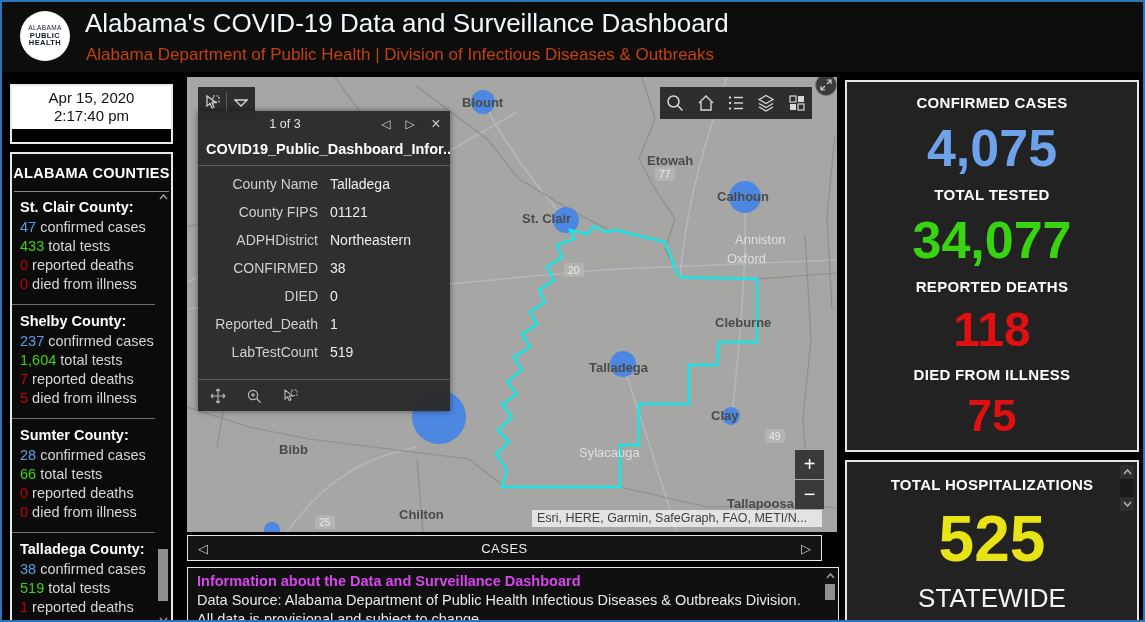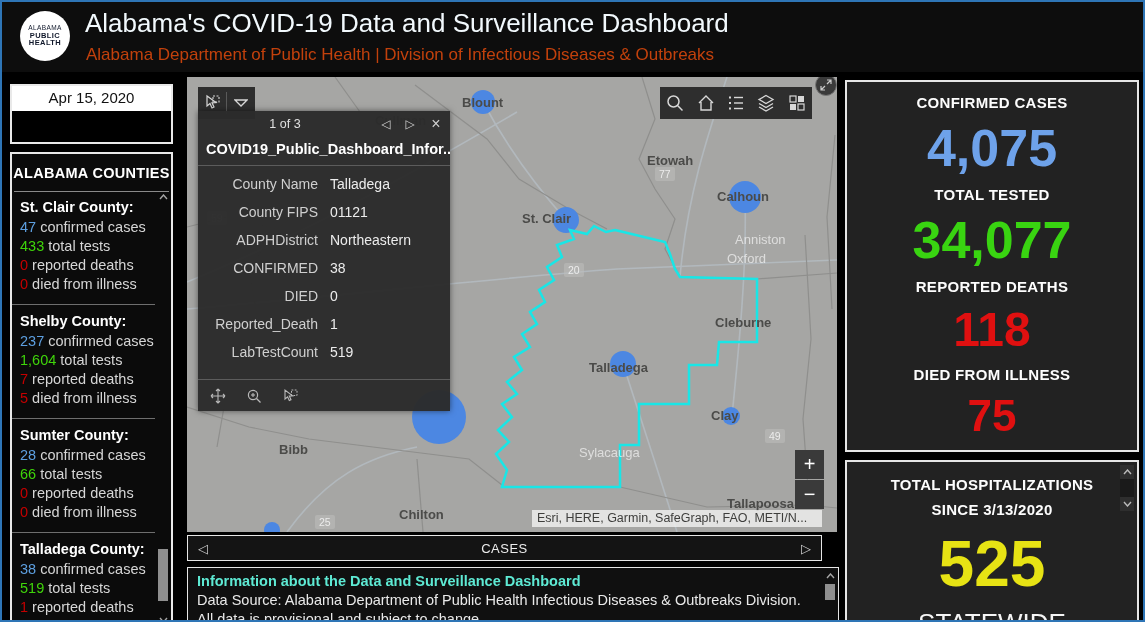--- a/index.html
+++ b/index.html
@@ -80,21 +80,21 @@
 
   
   .casesbar { position:absolute; left:185px; top:533px; width:635px; height:26px; background:#141414;
               border:1px solid #e6e6e6; display:flex; align-items:center; }
   .casesbar .arrow { width:30px; text-align:center; color:#cfcfcf; font-size:13px; }
   .casesbar .clabel2 { flex:1; text-align:center; color:#ededed; font-size:13px; letter-spacing:.5px; }
 
   
   .infopanel { position:absolute; left:185px; top:565px; width:652px; height:70px; background:#101010;
                border:1px solid #e6e6e6; padding:5px 20px 0 9px; }
-  .infopanel .ititle { font-size:14.5px; font-weight:bold; color:#5eead4; margin-bottom:2px; }
+  .infopanel .ititle { font-size:14.5px; font-weight:bold; color:#d946ef; margin-bottom:2px; }
   .infopanel .ibody { font-size:14.5px; color:#e9e9e9; line-height:19px; }
   .info-rail { position:absolute; right:2px; top:2px; bottom:2px; width:12px; }
 
   
   .statcard { position:absolute; left:843px; top:78px; width:294px; height:372px; background:#222;
               border:2px solid #e6e6e6; display:flex; flex-direction:column;
               align-items:center; justify-content:space-evenly; }
   .statlabel { font-size:15px; font-weight:bold; color:#fdfdfd; letter-spacing:.3px; }
   .statnum { font-weight:bold; line-height:1; }
   .hospcard { position:absolute; left:843px; top:458px; width:294px; height:180px; background:#222;
@@ -115,20 +115,21 @@
       <span class="l2">PUBLIC</span>
       <span class="l3">HEALTH</span>
     </div>
     <div class="h-title">Alabama's COVID-19 Data and Surveillance Dashboard</div>
     <div class="h-sub">Alabama Department of Public Health | Division of Infectious Diseases &amp; Outbreaks</div>
   </div>
 
   <div class="datebox">
     <div class="white">
       <div>Apr 15, 2020</div>
+      <div>2:17:40 pm</div>
     </div>
   </div>
 
   <div class="counties">
     <div class="counties-title">ALABAMA COUNTIES</div>
     <div class="counties-sep"></div>
 
     <div class="county-scroll">
 
       <div class="county">
@@ -393,21 +394,20 @@
     <div class="statlabel">TOTAL TESTED</div>
     <div class="statnum" style="font-size:52px; color:#39d411;">34,077</div>
     <div class="statlabel">REPORTED DEATHS</div>
     <div class="statnum" style="font-size:48px; color:#e01010;">118</div>
     <div class="statlabel">DIED FROM ILLNESS</div>
     <div class="statnum" style="font-size:44px; color:#e01010;">75</div>
   </div>
 
   <div class="hospcard">
     <div class="statlabel" style="margin-top:14px;">TOTAL HOSPITALIZATIONS</div>
-    <div class="statlabel" style="margin-top:8px;">SINCE 3/13/2020</div>
     <div class="statnum" style="font-size:64px; color:#e7e314; margin-top:14px;">525</div>
     <div style="font-size:26px; color:#f5f5f5; margin-top:12px;">STATEWIDE</div>
     <div class="hosp-rail">
       <div class="rbtn">
         <svg width="9" height="6" viewBox="0 0 9 6">
             <polyline points="1,5 4.5,1 8,5" fill="none" stroke="#bbb" stroke-width="1.4"></polyline>
           </svg>
       </div>
       <div class="rtrack"></div>
       <div class="rbtn">

